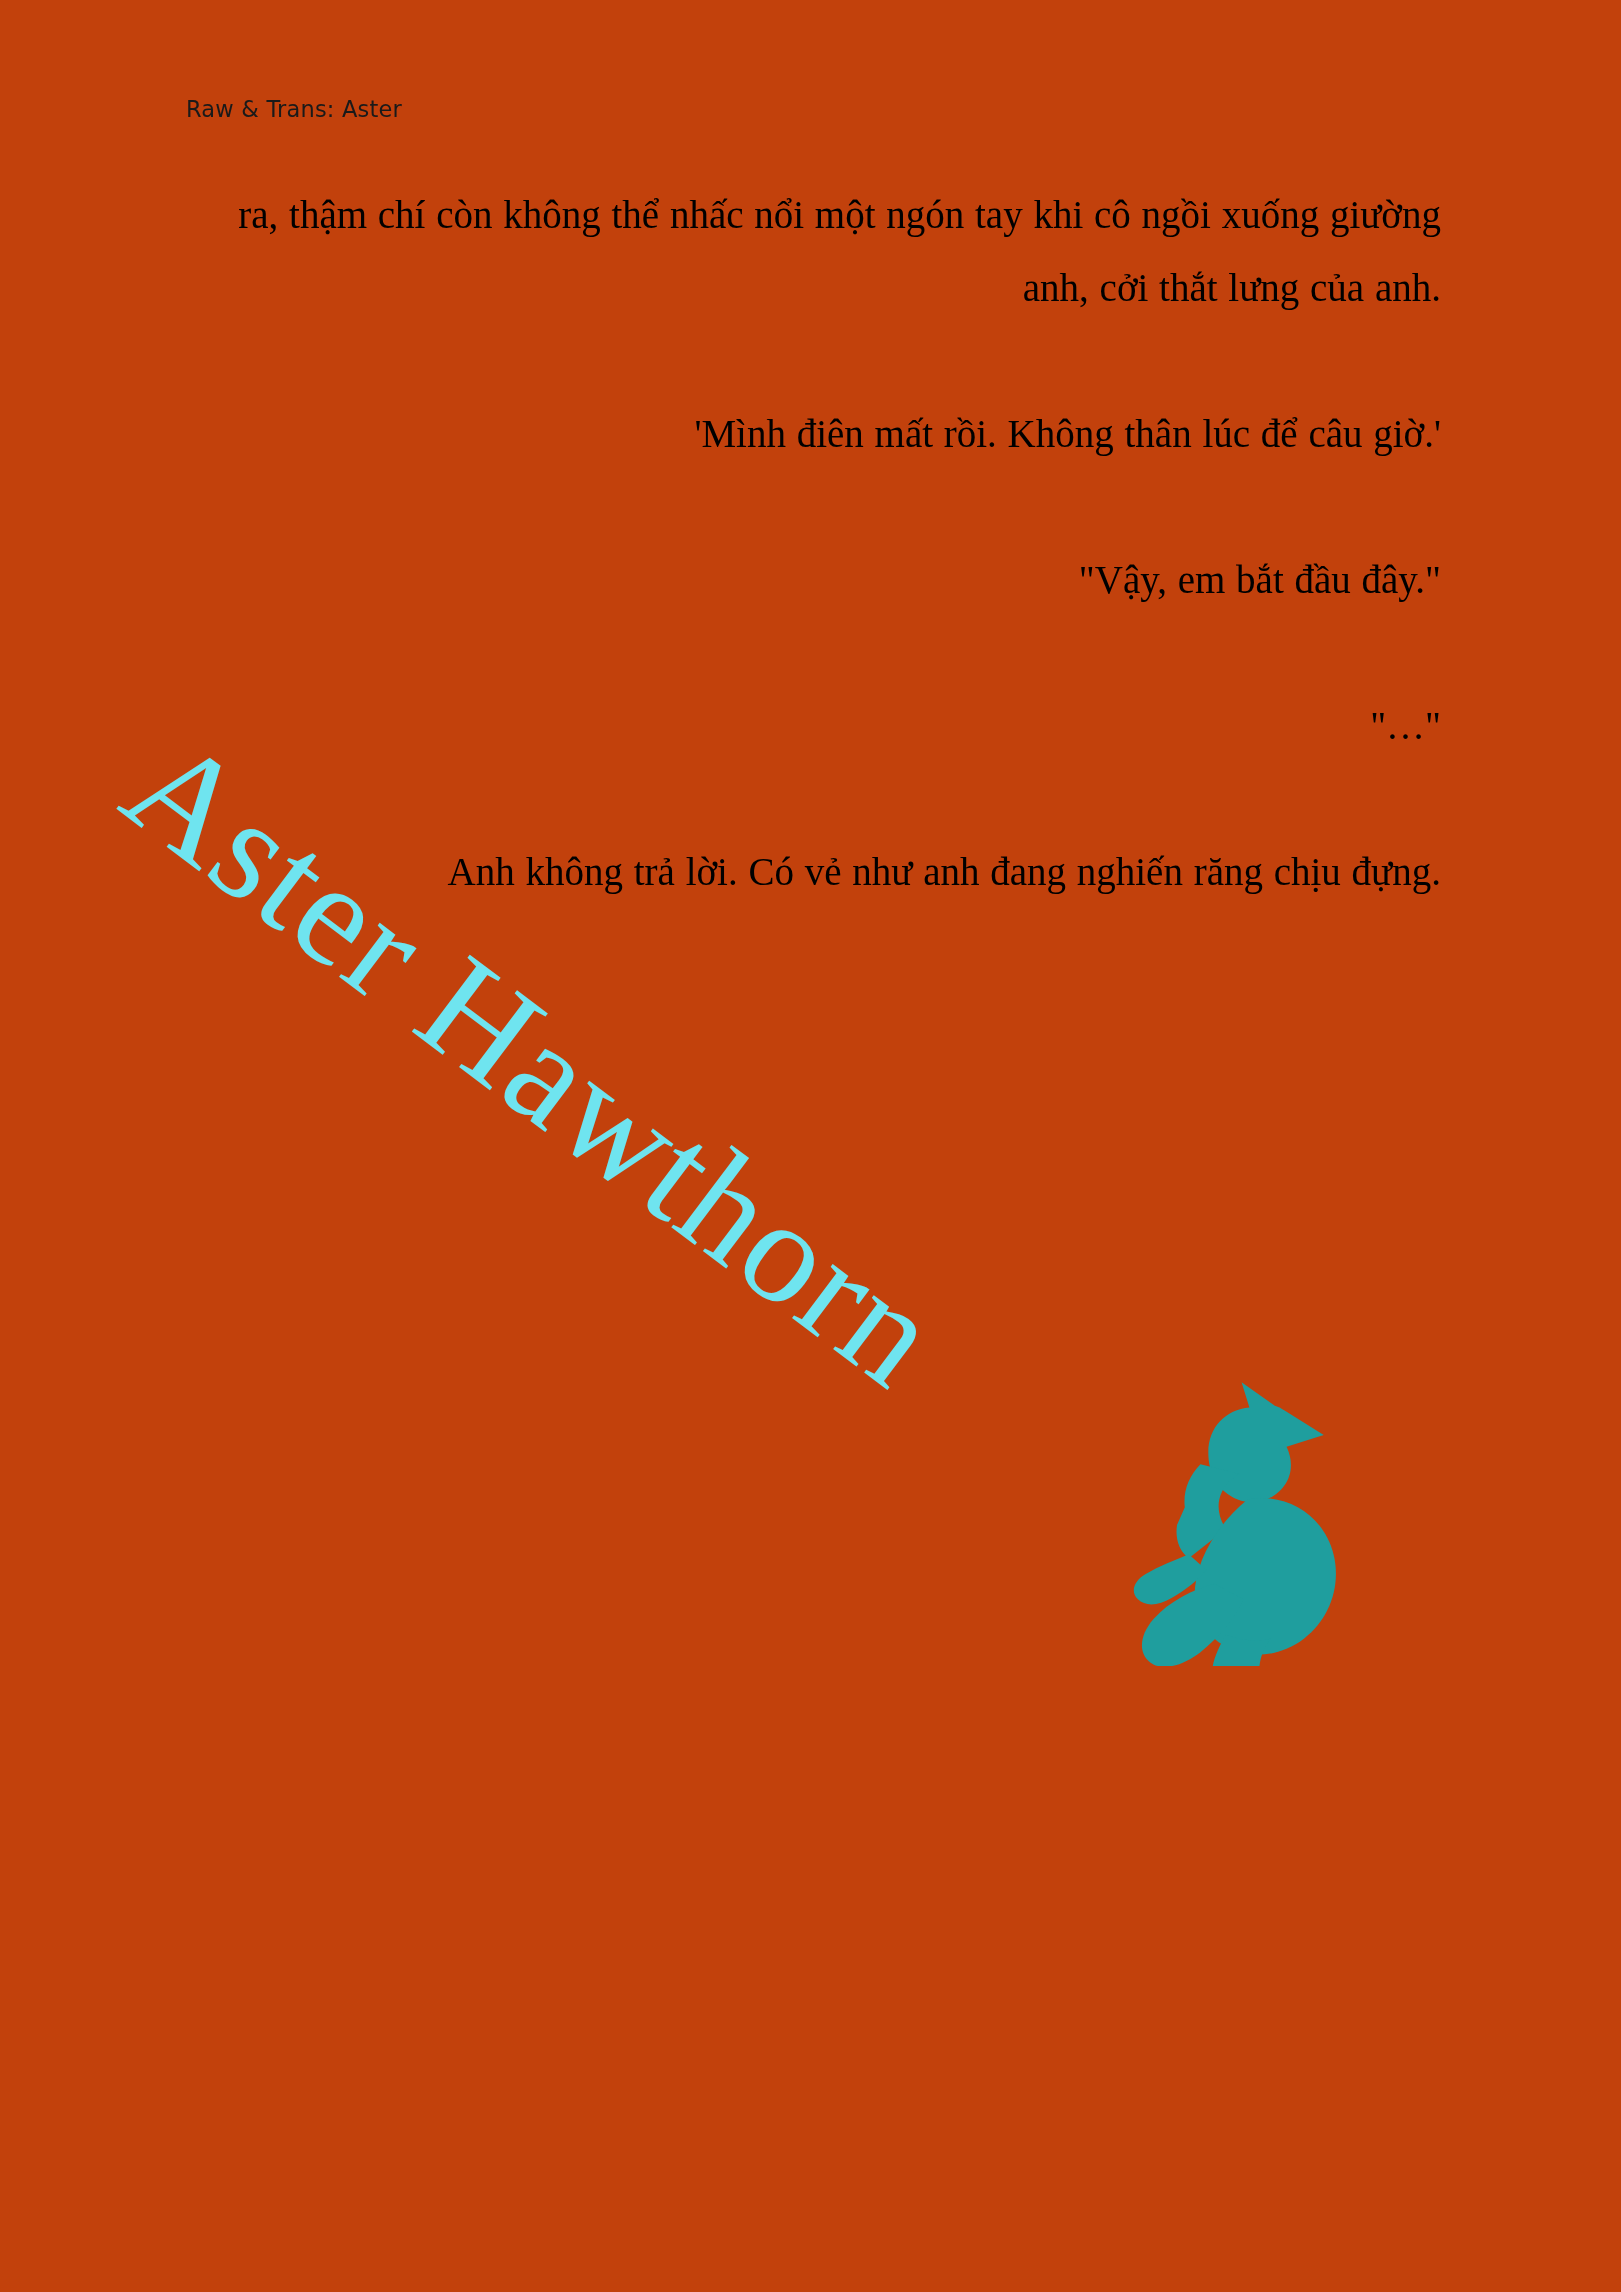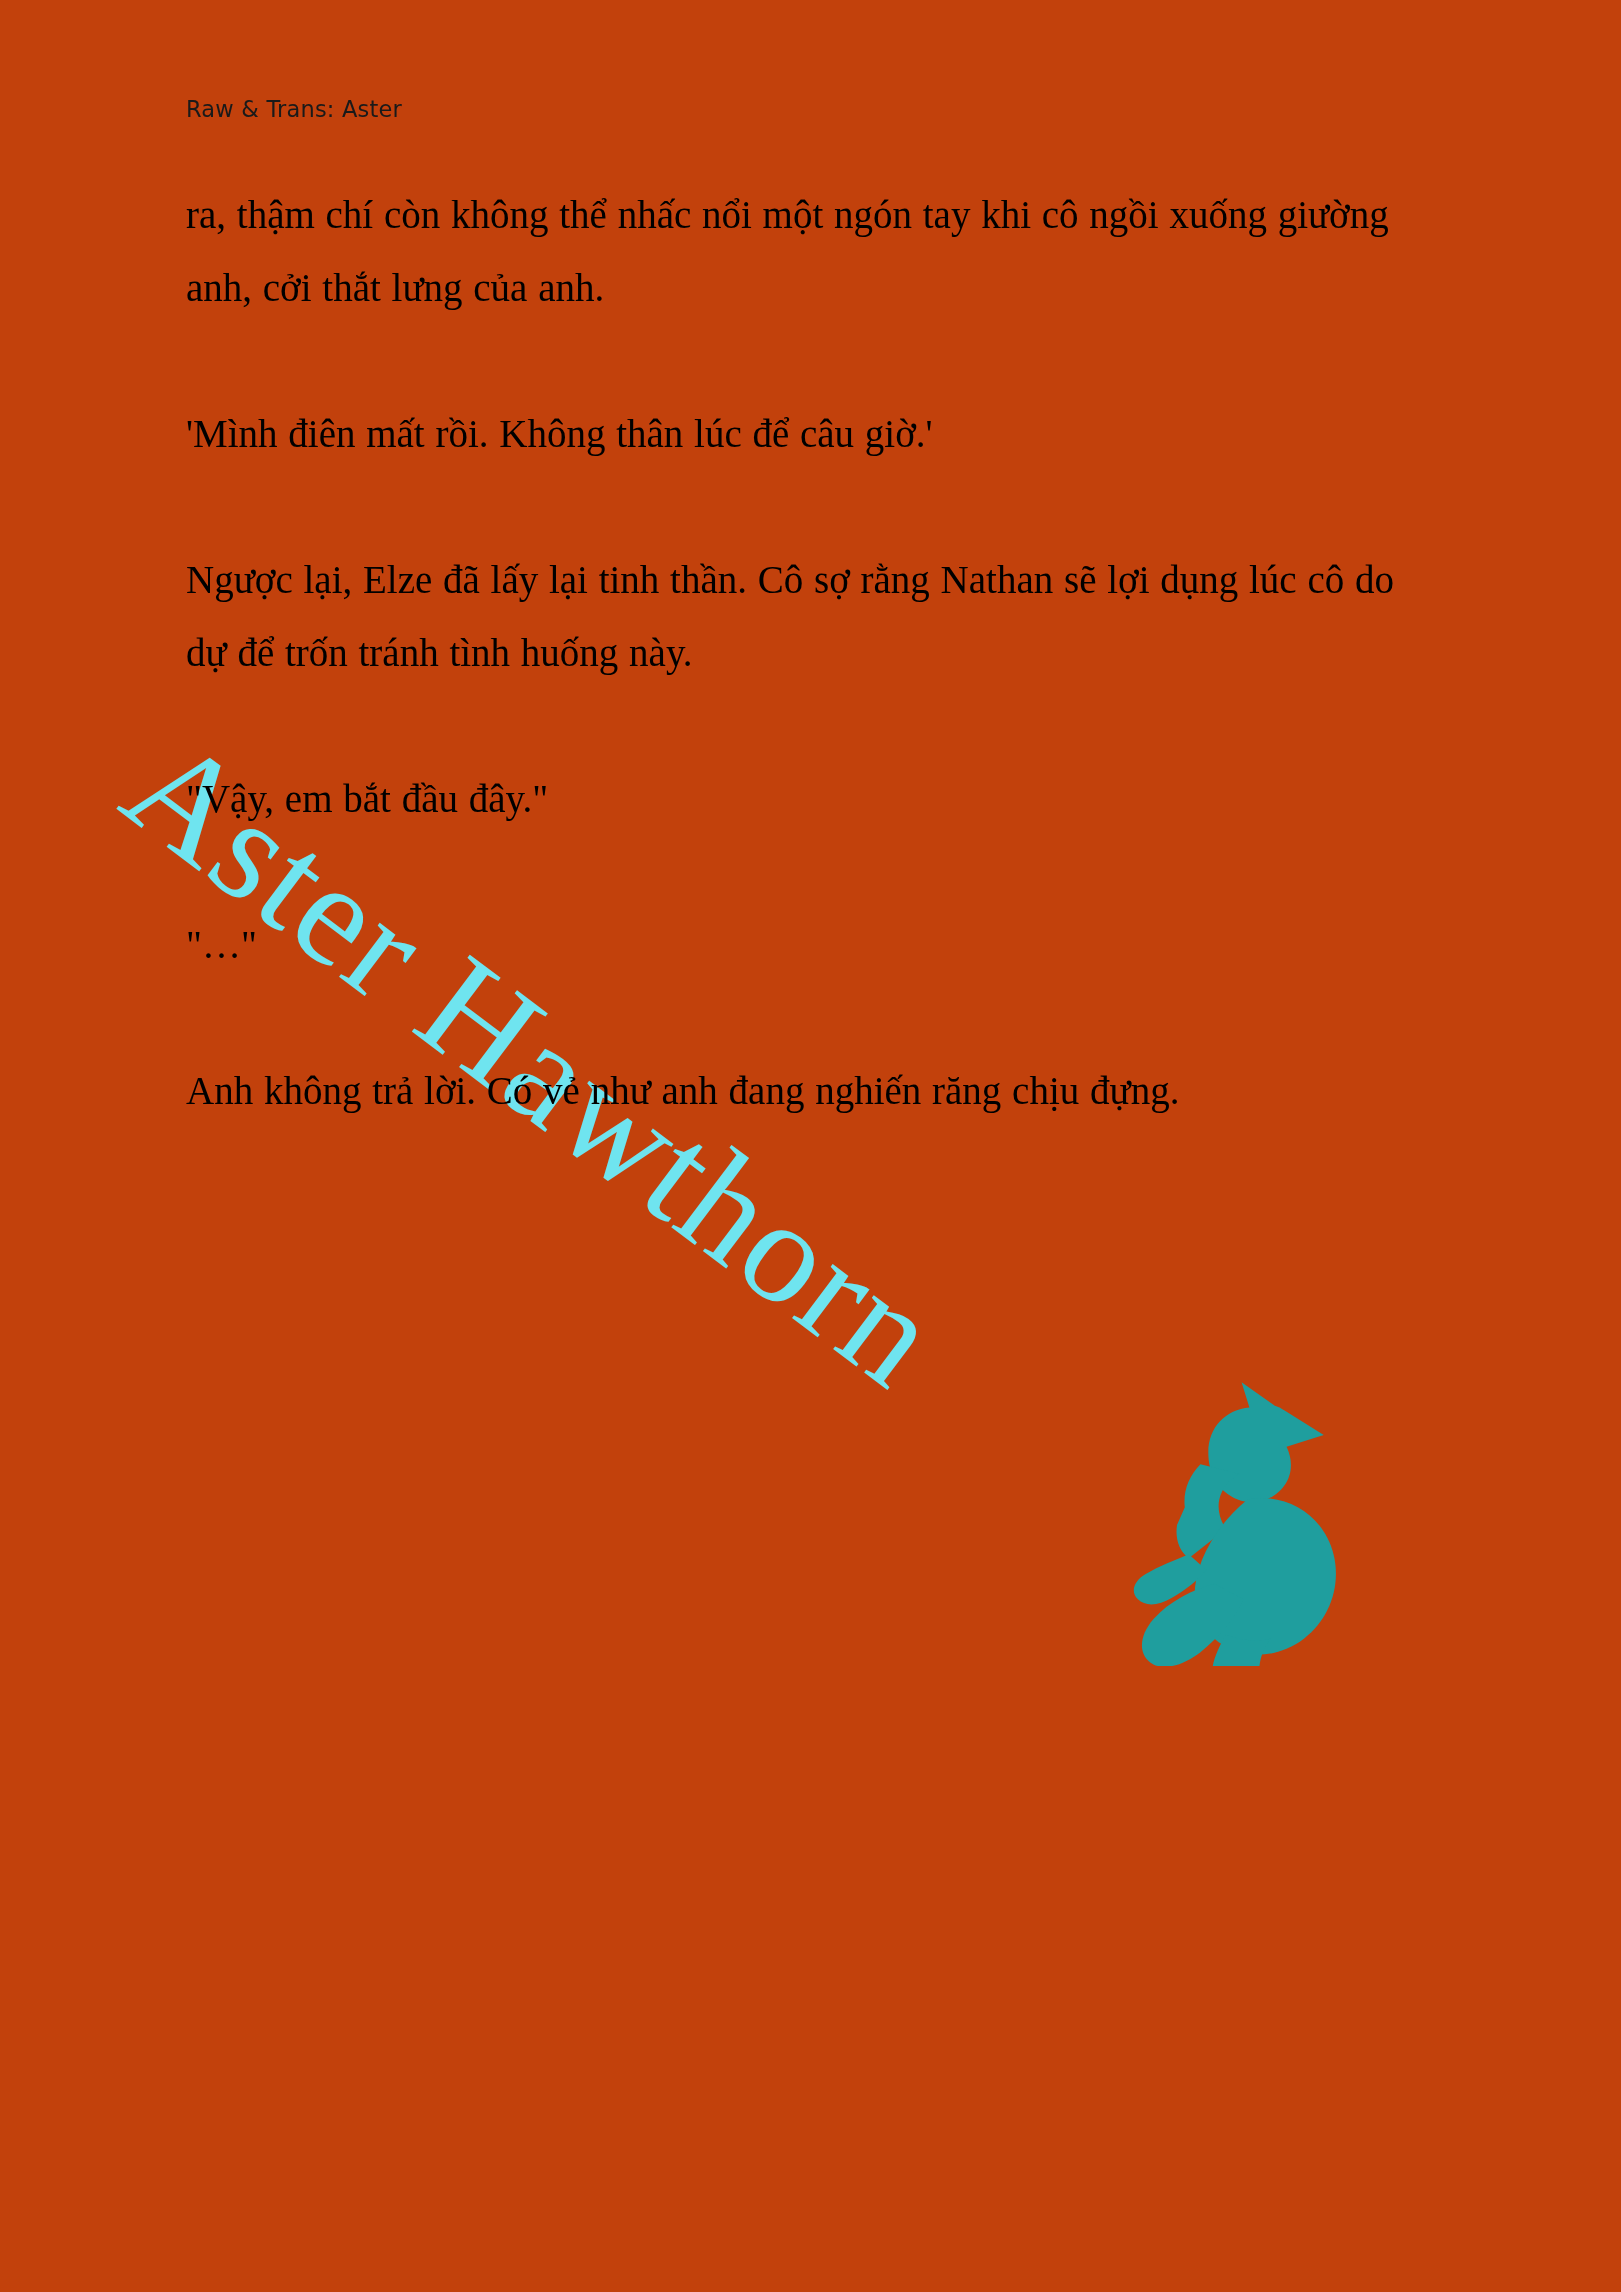--- a/index.html
+++ b/index.html
@@ -33,21 +33,21 @@
     position: absolute;
     left: 186px;
     top: 178px;
     width: 1255px;
   }
   .para {
     font-size: 39px;
     line-height: 73px;
     color: #000000;
     margin: 0 0 73px 0;
-    text-align: left;
+    text-align: right;
     word-spacing: 1px;
   }
   .para.last { margin-bottom: 0; }
 
   
   .watermark {
     position: absolute;
     left: 145px;
     top: 390px;
     width: 980px;
@@ -85,21 +85,20 @@
 
   <div class="header">Raw &amp; Trans: Aster</div>
 
   <div class="watermark">
     <div class="watermark-text">Aster Hawthorn</div>
   </div>
 
   <div class="content">
     <p class="para">ra, thậm chí còn không thể nhấc nổi một ngón tay khi cô ngồi xuống giường anh, cởi thắt lưng của anh.</p>
     <p class="para">'Mình điên mất rồi. Không thân lúc để câu giờ.'</p>
-    <p class="para">Ngược lại, Elze đã lấy lại tinh thần. Cô sợ rằng Nathan sẽ lợi dụng lúc cô do dự để trốn tránh tình huống này.</p>
     <p class="para">"Vậy, em bắt đầu đây."</p>
     <p class="para">"…"</p>
     <p class="para last">Anh không trả lời. Có vẻ như anh đang nghiến răng chịu đựng.</p>
   </div>
 
   <div class="cat-logo">
     <svg viewBox="0 0 230 290" xmlns="http://www.w3.org/2000/svg" aria-hidden="true">
       <g fill="#1F9E9E">
 
         <path d="M78 72

